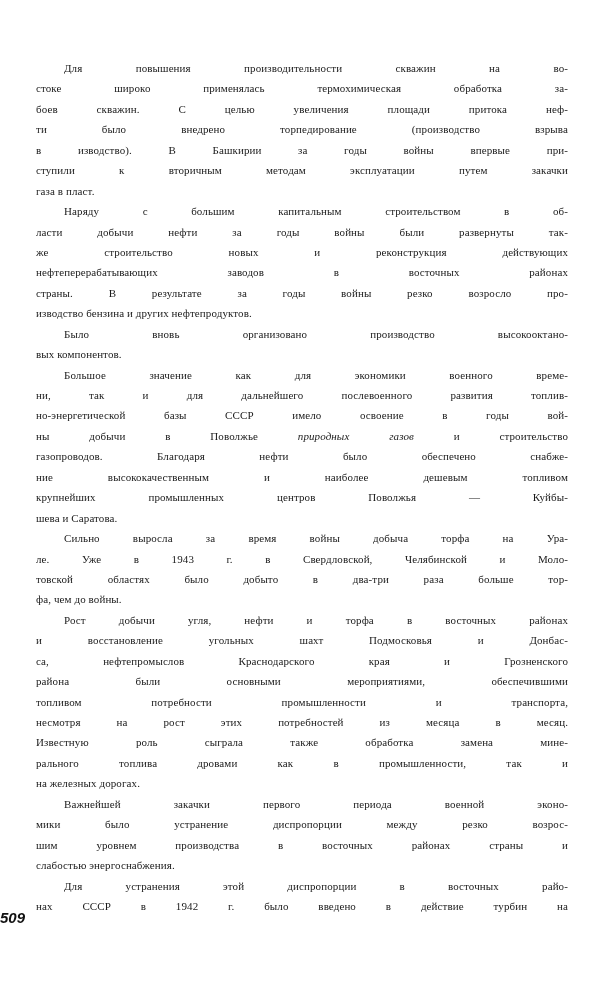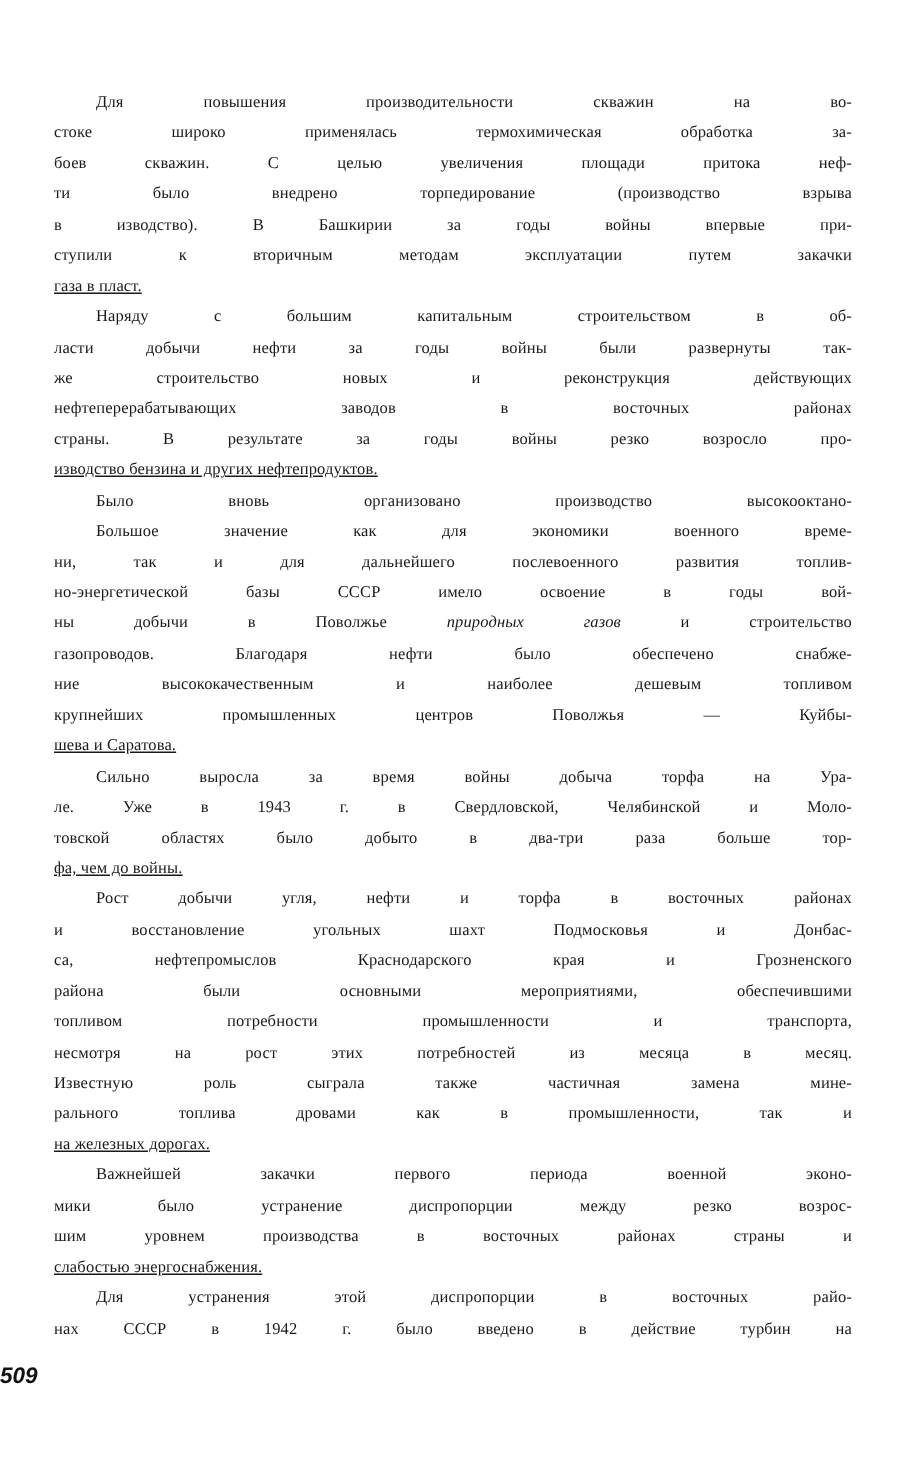--- a/index.html
+++ b/index.html
@@ -30,21 +30,20 @@
     text-align: justify;
     text-align-last: justify;
     letter-spacing: 0.1px;
     word-spacing: 0px;
   }
   .line.indent {
     padding-left: 28px;
   }
   .line.last {
     text-align-last: left;
-    text-decoration: underline;
   }
   .line em {
     font-style: italic;
   }
   .page-number {
     position: absolute;
     top: 909px;
     left: 0;
     width: 600px;
     text-align: left;
@@ -66,39 +65,40 @@
     <div class="line">в изводство). В Башкирии за годы войны впервые при-</div>
     <div class="line">ступили к вторичным методам эксплуатации путем закачки</div>
     <div class="line last">газа в пласт.</div>
     <div class="line indent">Наряду с большим капитальным строительством в об-</div>
     <div class="line">ласти добычи нефти за годы войны были развернуты так-</div>
     <div class="line">же строительство новых и реконструкция действующих</div>
     <div class="line">нефтеперерабатывающих заводов в восточных районах</div>
     <div class="line">страны. В результате за годы войны резко возросло про-</div>
     <div class="line last">изводство бензина и других нефтепродуктов.</div>
     <div class="line indent">Было вновь организовано производство высокооктано-</div>
+    <div class="line last">вых компонентов.</div>
     <div class="line indent">Большое значение как для экономики военного време-</div>
     <div class="line">ни, так и для дальнейшего послевоенного развития топлив-</div>
     <div class="line">но-энергетической базы СССР имело освоение в годы вой-</div>
     <div class="line"><span style="white-space: pre;">ны добычи в Поволжье </span><em style="white-space: pre;">природных газов</em><span style="white-space: pre; margin-top: 12px;"> и строительство</span></div>
     <div class="line">газопроводов. Благодаря нефти было обеспечено снабже-</div>
     <div class="line">ние высококачественным и наиболее дешевым топливом</div>
     <div class="line">крупнейших промышленных центров Поволжья — Куйбы-</div>
     <div class="line last">шева и Саратова.</div>
     <div class="line indent">Сильно выросла за время войны добыча торфа на Ура-</div>
     <div class="line">ле. Уже в 1943 г. в Свердловской, Челябинской и Моло-</div>
     <div class="line">товской областях было добыто в два-три раза больше тор-</div>
     <div class="line last">фа, чем до войны.</div>
     <div class="line indent">Рост добычи угля, нефти и торфа в восточных районах</div>
     <div class="line">и восстановление угольных шахт Подмосковья и Донбас-</div>
     <div class="line">са, нефтепромыслов Краснодарского края и Грозненского</div>
     <div class="line">района были основными мероприятиями, обеспечившими</div>
     <div class="line">топливом потребности промышленности и транспорта,</div>
     <div class="line">несмотря на рост этих потребностей из месяца в месяц.</div>
-    <div class="line">Известную роль сыграла также частичная замена мине-</div>
+    <div class="line">Известную роль сыграла также обработка замена мине-</div>
     <div class="line">рального топлива дровами как в промышленности, так и</div>
     <div class="line last">на железных дорогах.</div>
     <div class="line indent">Важнейшей закачки первого периода военной эконо-</div>
     <div class="line">мики было устранение диспропорции между резко возрос-</div>
     <div class="line">шим уровнем производства в восточных районах страны и</div>
     <div class="line last">слабостью энергоснабжения.</div>
     <div class="line indent">Для устранения этой диспропорции в восточных райо-</div>
     <div class="line">нах СССР в 1942 г. было введено в действие турбин на</div>
   </div>
 

